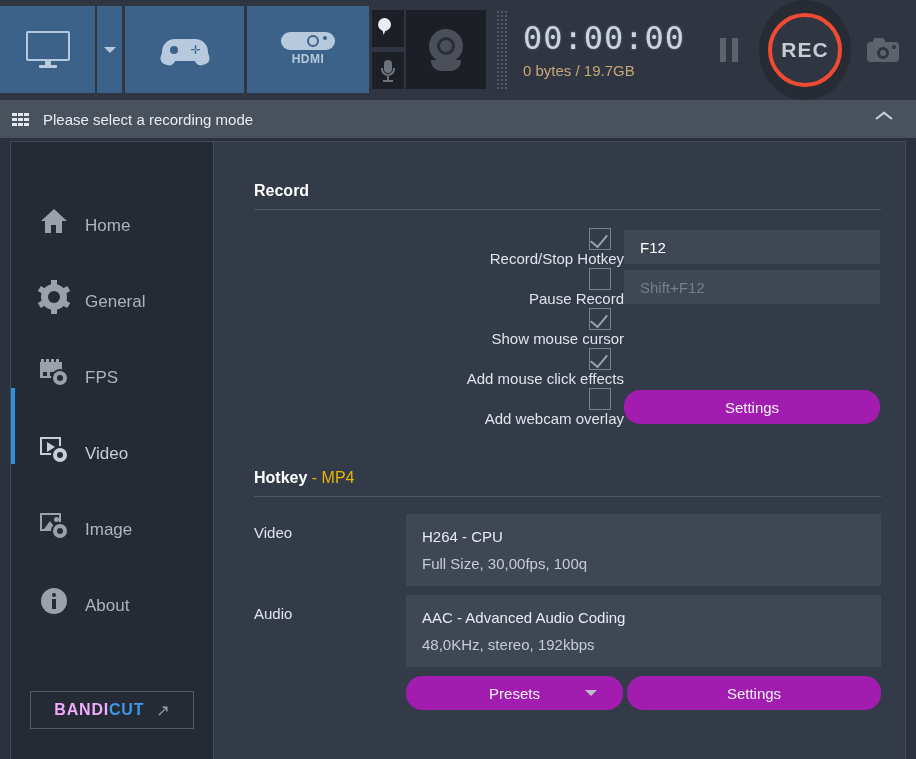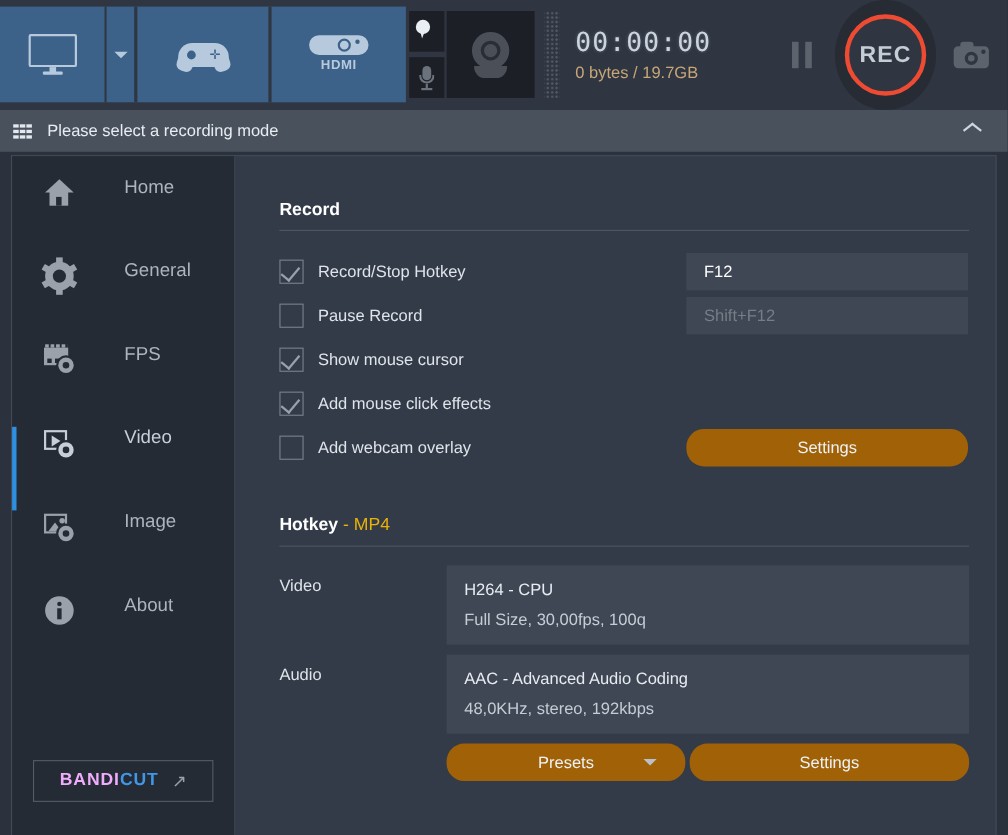--- a/index.html
+++ b/index.html
@@ -193,21 +193,21 @@
   }
 
   
   .timer-block {
     margin-left: 14px;
     display: flex; flex-direction: column; justify-content: center;
     min-width: 180px;
   }
   .timer-digits {
     font-family: "DejaVu Sans Mono", monospace;
-    font-size: 24px;
+    font-size: 32px;
     letter-spacing: 1px;
     color: #ced4dc;
     line-height: 1;
     text-shadow: 0 0 3px rgba(180,200,225,0.35);
   }
   .timer-size {
     margin-top: 8px;
     font-size: 15px;
     color: #c8a678;
   }
@@ -317,25 +317,24 @@
   .sidebar {
     width: 209px;
     background: #242b34;
     border-right: 1px solid #434b57;
     position: relative;
     padding-top: 18px;
     display: flex; flex-direction: column;
   }
   .nav-item {
     height: 76px;
-    display: flex; align-items: flex-start;
+    display: flex; align-items: flex-end;
     padding-left: 28px;
     cursor: pointer;
     position: relative;
-    gap: 28px;
   }
   .nav-item.active::before {
     content: "";
     position: absolute; left: 0; top: 0;
     width: 4px; height: 76px; background: #2f8fe0;
   }
   .nav-icon {
     width: 30px; height: 30px;
     margin-right: 16px;
     position: relative;
@@ -501,21 +500,21 @@
     height: 1px; background: #4e5663;
     margin-bottom: 17px;
   }
 
   .opt-row {
     display: flex; align-items: center;
     height: 40px;
   }
   .opt-left {
     width: 370px;
-    display: flex; align-items: center;
+    display: flex; align-items: flex-end; flex-direction: column;
   }
   .cbox {
     width: 22px; height: 22px;
     border: 1.5px solid #7b828d;
     margin-right: 13px;
     position: relative;
     flex: 0 0 22px;
     cursor: pointer;
   }
   .cbox.on::after {
@@ -534,21 +533,21 @@
     width: 256px; height: 34px;
     background: #3f4754;
     display: flex; align-items: center;
     padding-left: 16px;
     font-size: 15px; color: #ffffff;
     cursor: text;
   }
   .hk-field.disabled { color: #767d88; cursor: default; }
 
   .btn {
-    background: #a16207;
+    background: #a21caf;
     color: #eef2f7;
     font-size: 15px;
     display: flex; align-items: center; justify-content: center;
     cursor: pointer;
     height: 34px;
     border-radius: 16px;
   }
   .btn-settings-webcam { width: 256px; }
   .spacer-40 { height: 42px; }
 

